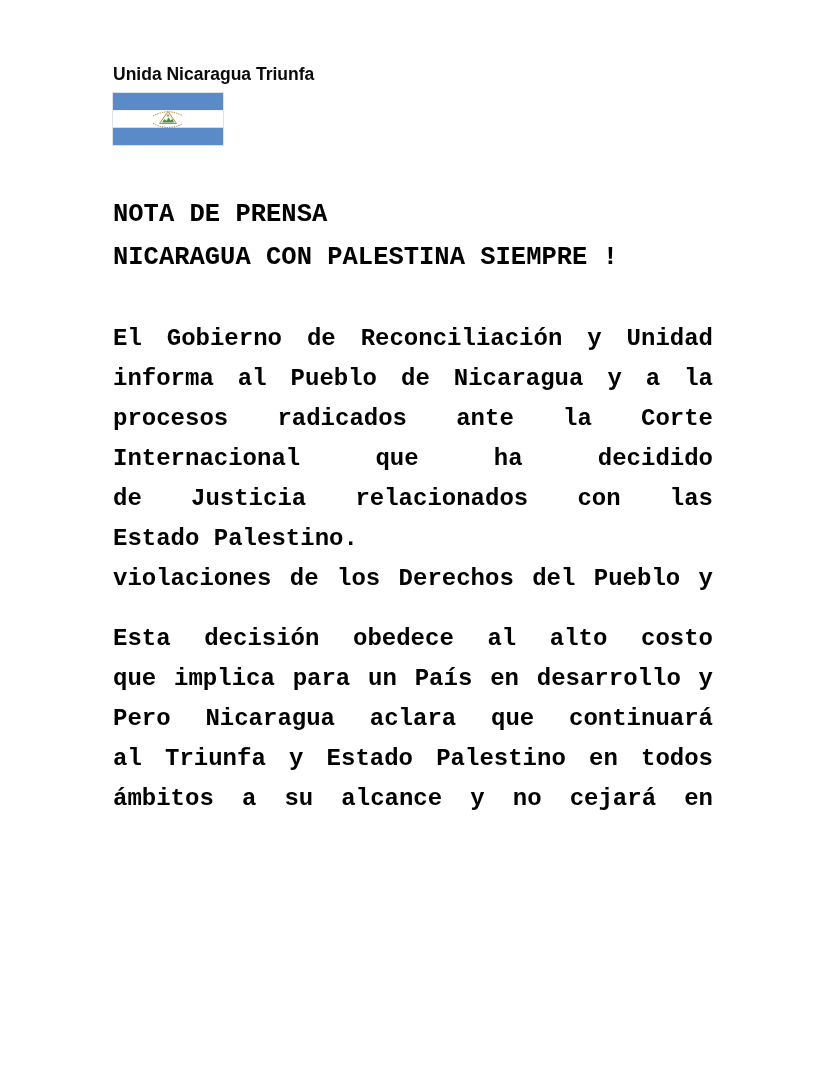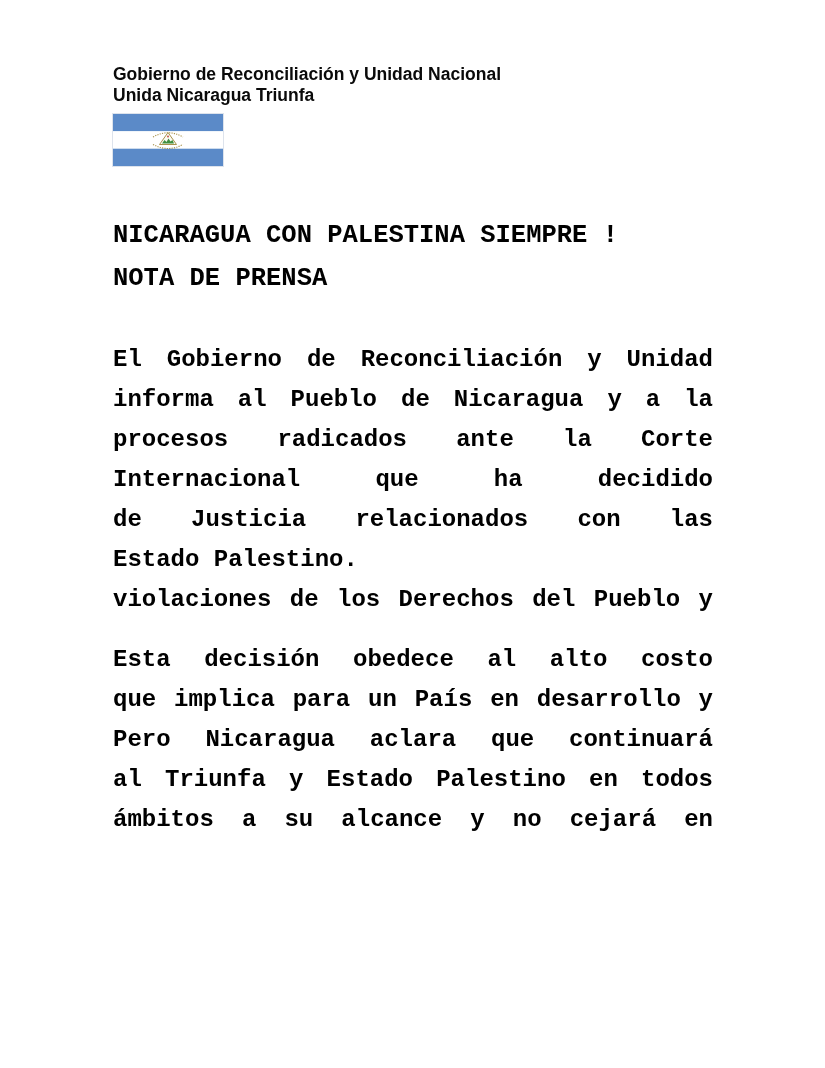--- a/index.html
+++ b/index.html
@@ -60,40 +60,39 @@
     text-align: left;
     text-align-last: left;
   }
 </style>
 </head>
 <body>
 
 <div class="content">
 
   <div class="org-header">
-    <div>Gobierno de Reconciliación y Unidad Nacional</div>
     <div>Unida Nicaragua Triunfa</div>
   </div>
 
   <svg class="flag" viewBox="0 0 110 52" xmlns="http://www.w3.org/2000/svg" aria-hidden="true">
     <rect x="0" y="0" width="110" height="17.3" fill="#5b8ac8"></rect>
     <rect x="0" y="17.3" width="110" height="17.4" fill="#ffffff"></rect>
     <rect x="0" y="34.7" width="110" height="17.3" fill="#5b8ac8"></rect>
     <g>
       <path d="M 40 23 Q 55 14.5 70 23" fill="none" stroke-width="1.1" stroke-dasharray="1.2 1.2" stroke="#a8924c"></path>
       <path d="M 40 30.5 Q 55 38.5 70 30.5" fill="none" stroke-width="1.1" stroke-dasharray="1.2 1.2" stroke="#a8924c"></path>
       <polygon points="55,18.5 46.5,30.5 63.5,30.5" fill="#fbfaf2" stroke-width="1" stroke="#a8924c"></polygon>
       <path d="M 49 29.5 L 51.5 26 L 53.5 28 L 55.5 24.5 L 57.5 27.5 L 59.5 26 L 61 29.5 Z" fill="#3f8f3f"></path>
       <circle cx="55" cy="22.5" r="0.9" fill="#c0443a"></circle>
     </g>
   </svg>
 
   <div class="title-block">
+    <div>NOTA DE PRENSA</div>
     <div>NICARAGUA CON PALESTINA SIEMPRE !</div>
-    <div>NOTA DE PRENSA</div>
   </div>
 
   <div class="body-block">
 
     <div class="para1">
       <div class="line">El Gobierno de Reconciliación y Unidad Nacional</div>
       <div class="line">informa al Pueblo de Nicaragua y a la Comunidad</div>
       <div class="line">procesos radicados ante la Corte Internacional</div>
       <div class="line">Internacional que ha decidido descontinuar los</div>
       <div class="line">de Justicia relacionados con las gravísimas</div>

